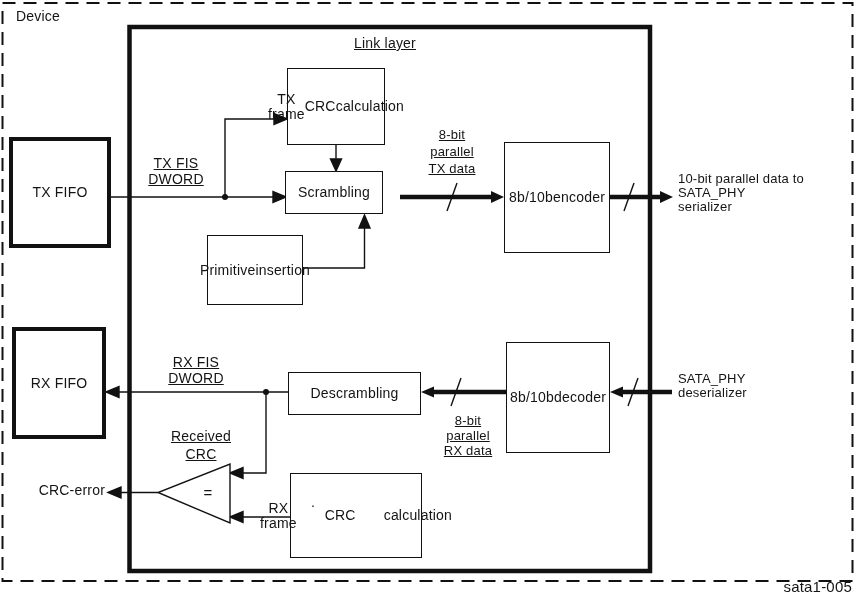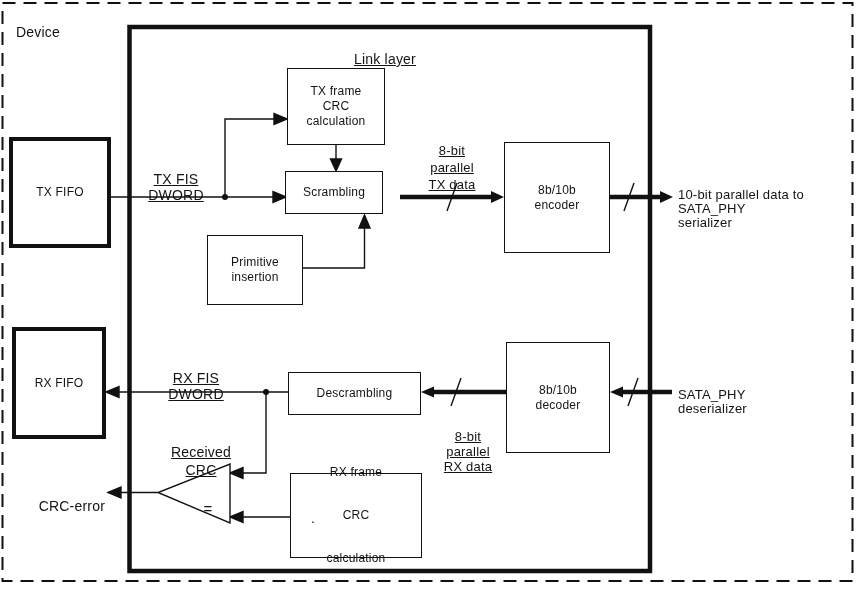--- a/index.html
+++ b/index.html
@@ -3,28 +3,28 @@
 <meta charset="utf-8">
 <style>
   html,body { margin:0; padding:0; background:#ffffff; }
   .stage {
     position:relative; width:856px; height:593px; background:#ffffff;
     font-family:"Liberation Sans", sans-serif; color:#141414; overflow:hidden;
   }
   svg.wires { position:absolute; left:0; top:0; }
   .box {
     position:absolute; box-sizing:border-box; background:#ffffff;
-    border:1.5px solid #111111; display:flex; flex-direction:column;
+    border:1.5px solid #111111; display:flex; flex-direction:row;
     align-items:center; justify-content:center; text-align:center;
-    font-size:12px; line-height:15px; letter-spacing:0.2px;
+    font-size:14px; line-height:15px; letter-spacing:0.2px;
   }
   .box.thick { border-width:4px; }
   .lbl {
     position:absolute; font-size:14px; line-height:16px;
-    letter-spacing:0.2px; white-space:nowrap;margin-top:16px;
+    letter-spacing:0.2px; white-space:nowrap;
   }
   .lbl.center { text-align:center;text-decoration:underline; }
   .lbl.right  { text-align:right; }
   .lbl.small  { font-size:13px; line-height:14px; }
 
   #device-label      { left:16px;  top:8px; }
   #link-layer-label  { left:325px; top:35px;  width:120px; }
 
   #box-tx-fifo       { left:9px;   top:137px; width:102px;  height:111px; }
   #box-tx-frame-crc  { left:287px; top:68px;  width:98px;  height:77px; }

